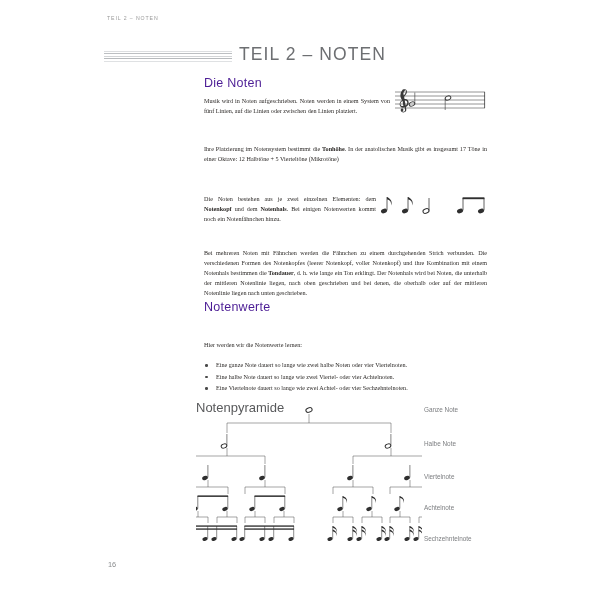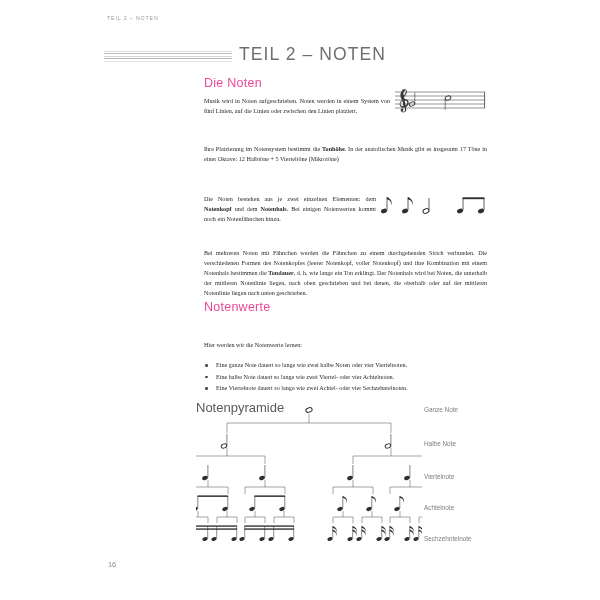--- a/index.html
+++ b/index.html
@@ -45,21 +45,21 @@
     white-space:nowrap;
   }
 
   
   .h2{
     position:absolute;
     font-family:"Liberation Sans", sans-serif;
     font-weight:300;
     font-size:12.5px;
     letter-spacing:.25px;
-    color:#ec4899;
+    color:#4c1d95;
     white-space:nowrap;
   }
 
   
   .para{
     position:absolute;
     font-family:"Liberation Serif", serif;
     font-size:6.15px;
     line-height:10.1px;
     color:#2d2a28;

